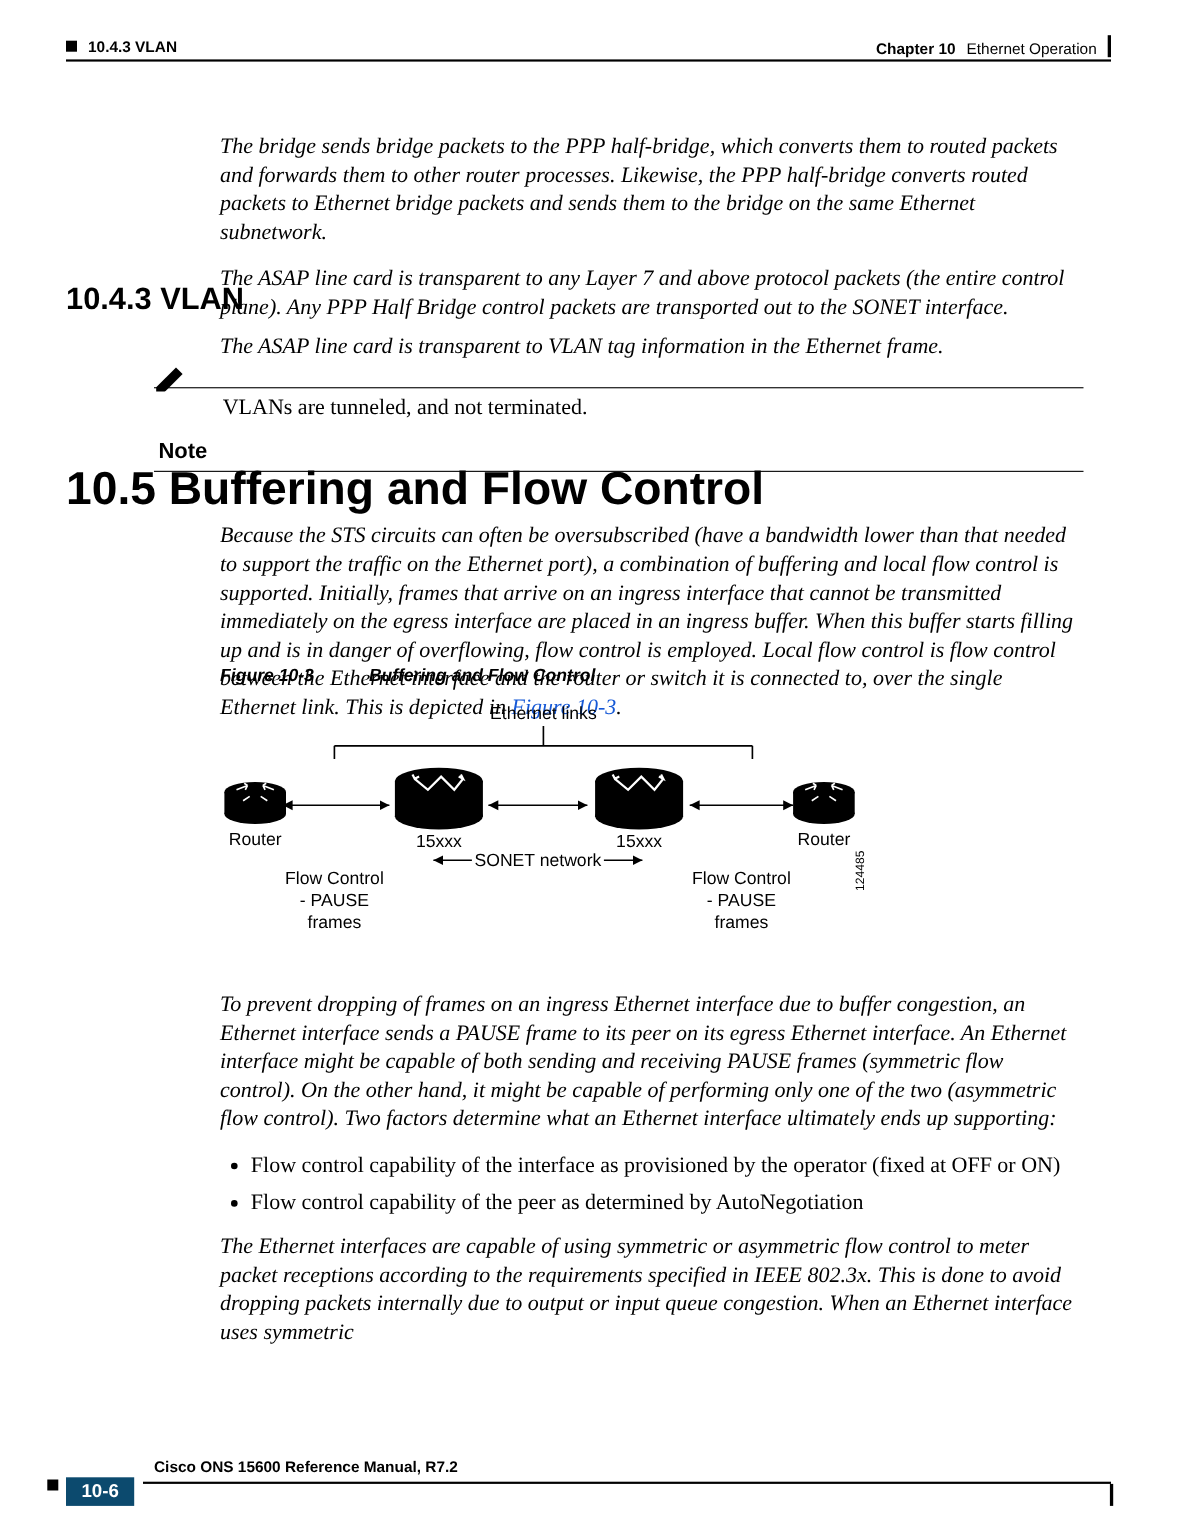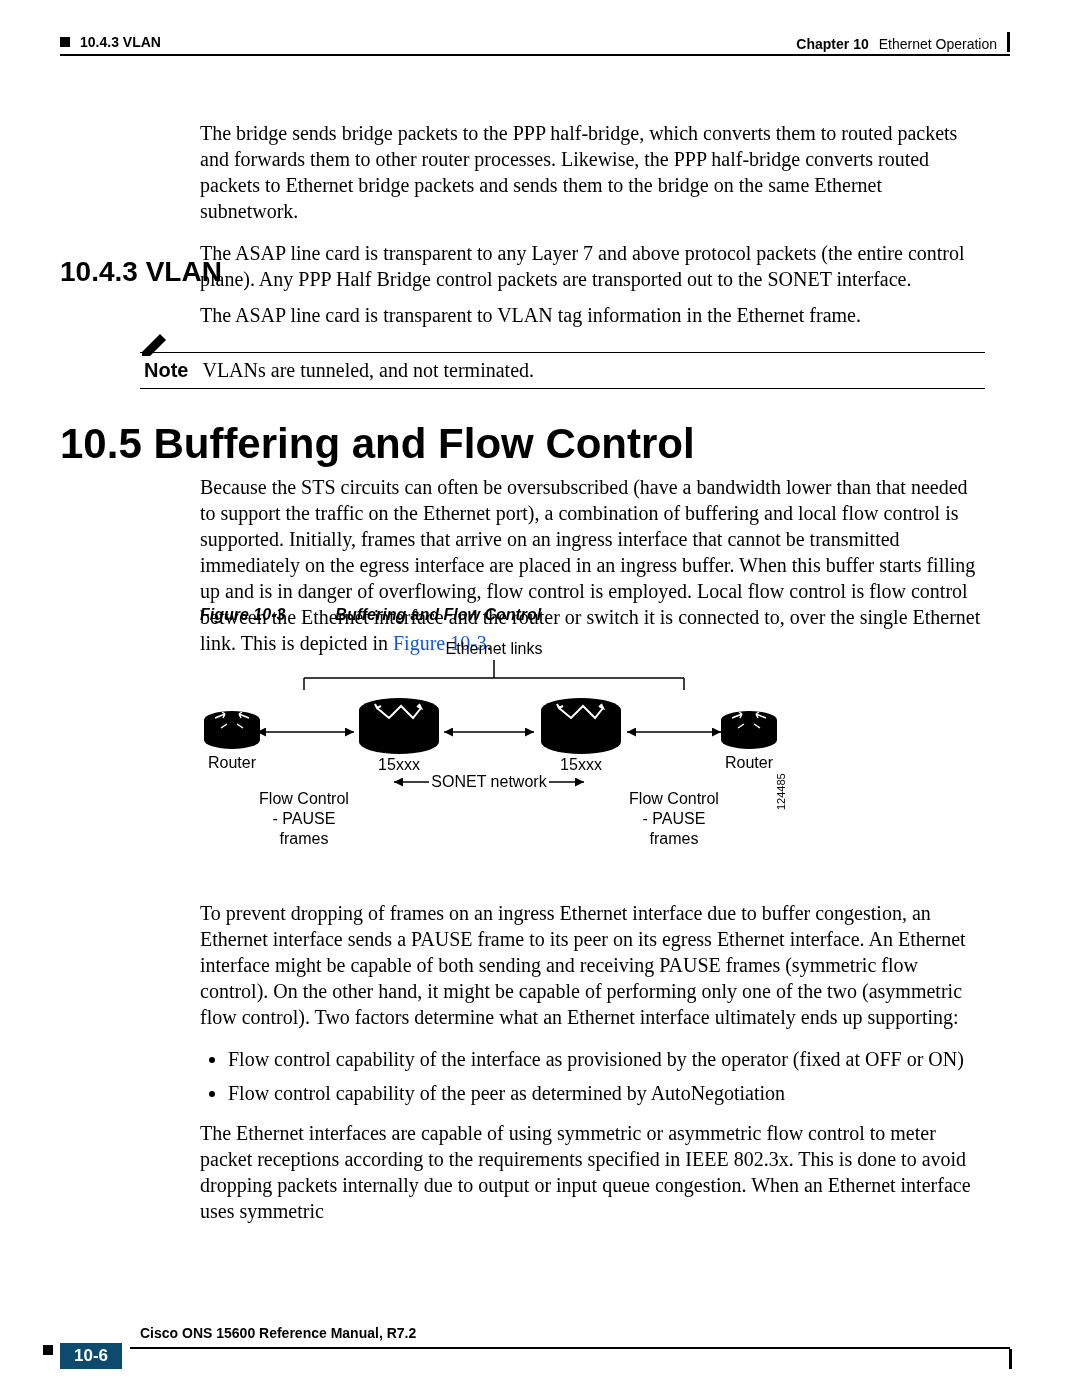--- a/index.html
+++ b/index.html
@@ -62,21 +62,21 @@
   }
   
   .body {
     position: absolute;
     top: 120px;
     left: 200px;
     right: 95px;
     font-size: 20px;
     line-height: 1.3;
   }
-  .para { margin: 0 0 16px 0; }
+  .para { margin: 0 0 16px 0; font-style: italic; }
   
   .h2 {
     position: absolute;
     left: 60px;
     font-family: Arial, Helvetica, sans-serif;
     font-weight: bold;
   }
   .sec-vlan {
     top: 256px;
     font-size: 28px;
@@ -106,20 +106,21 @@
     border-bottom: 1px solid #000;
     padding: 6px 0;
     font-size: 20px;
     display: flex;
     gap: 14px;
   }
   .note-label {
     font-family: Arial, Helvetica, sans-serif;
     font-weight: bold;
     margin-left: 4px;
+    margin-top: 40px;
   }
   
   .sec-buf {
     top: 420px;
     font-size: 42px;
   }
   .buf-body {
     position: absolute;
     top: 474px;
     left: 200px;

